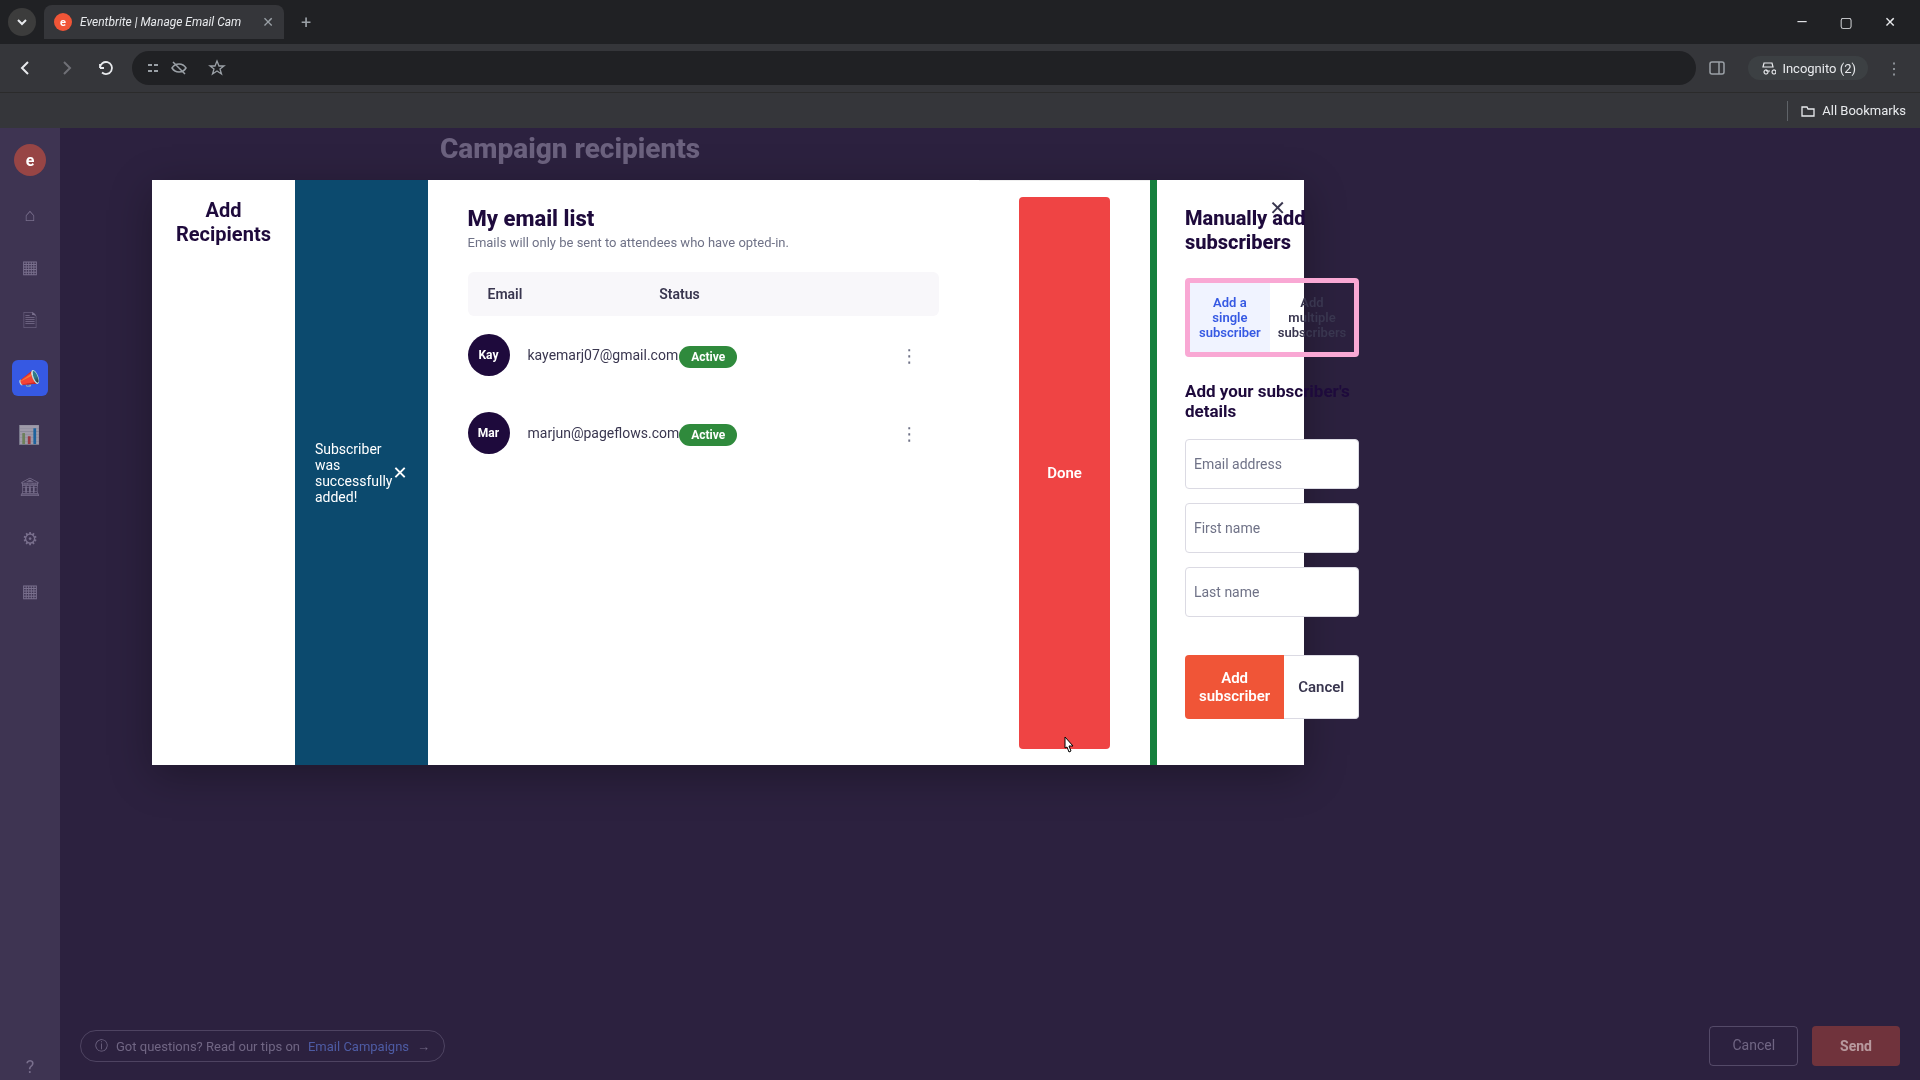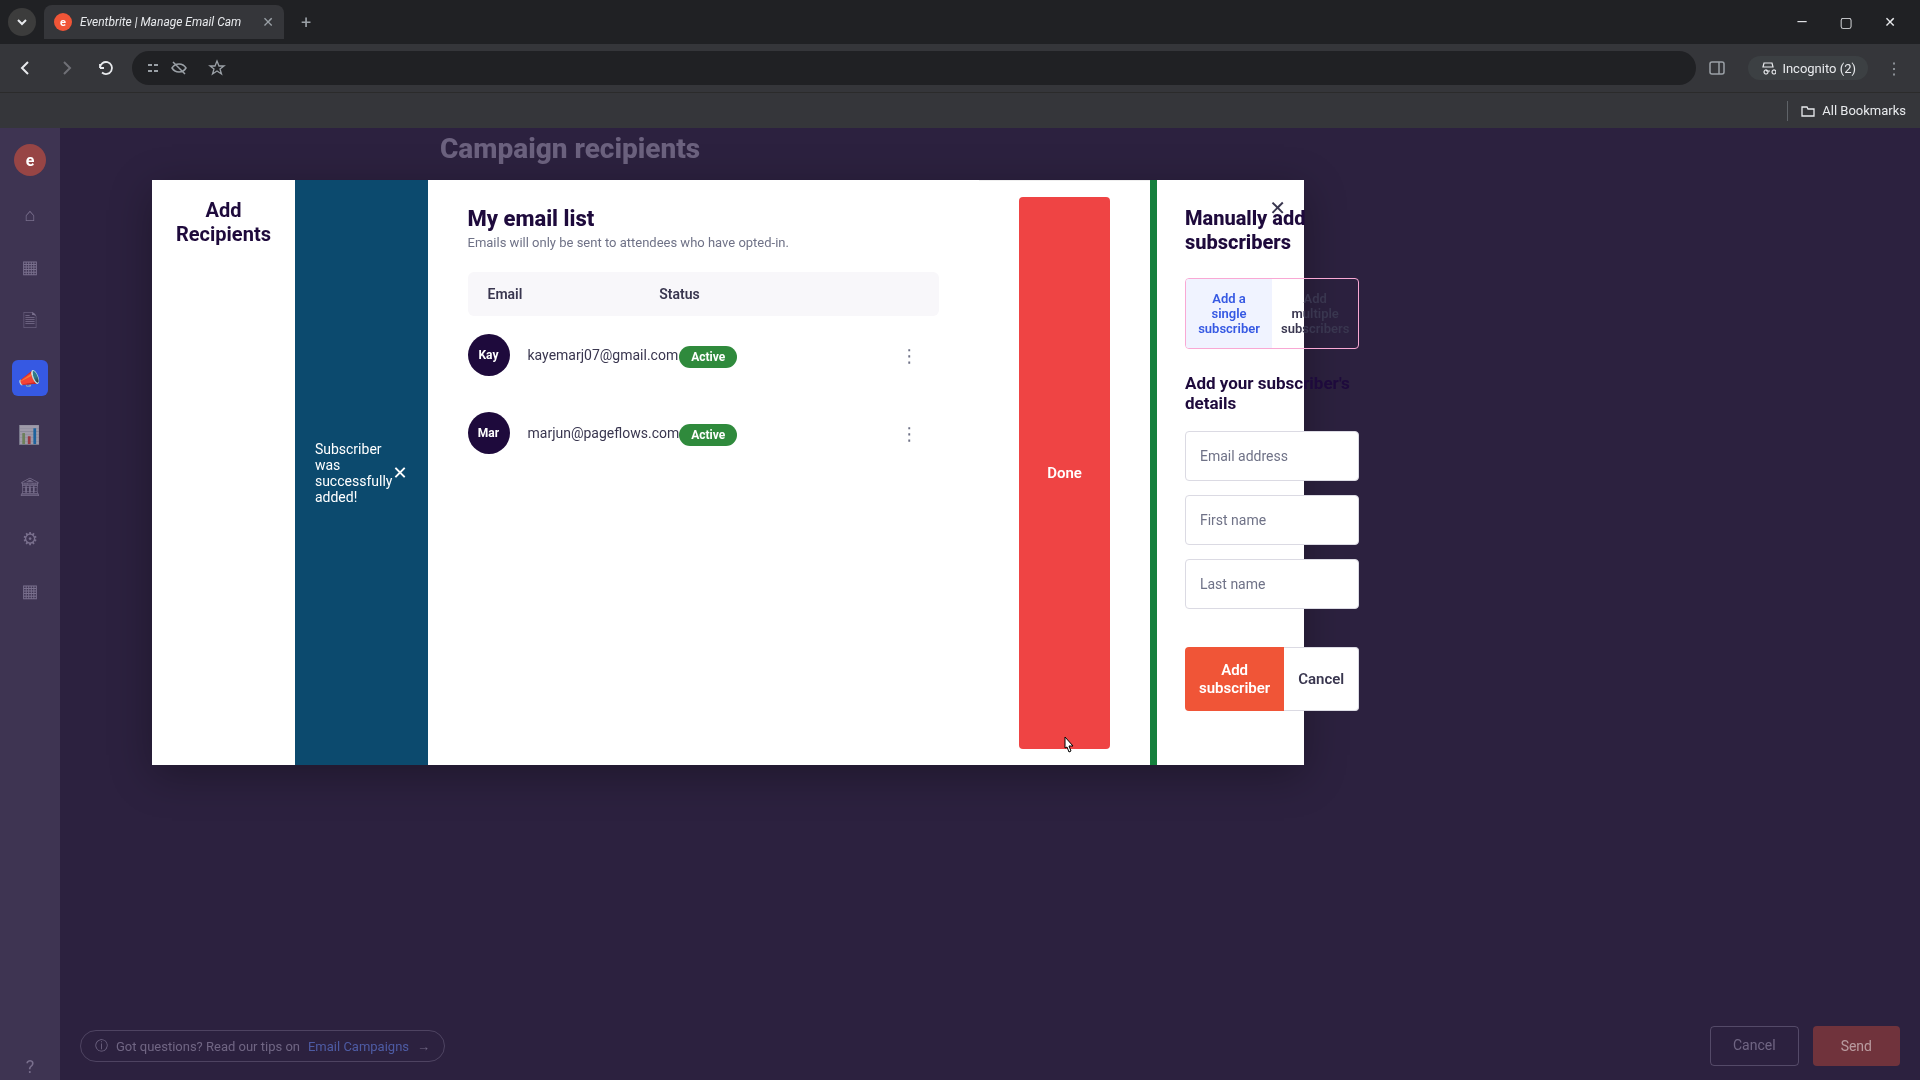--- a/index.html
+++ b/index.html
@@ -42,21 +42,21 @@
 .bg-nav-icon { width: 24px; height: 24px; color: rgba(180,170,200,0.5); font-size: 18px; text-align:center; }
 .bg-nav-icon.active { background: #3659e3; border-radius: 6px; padding: 6px; color: #fff; width:36px; height:36px; display:flex;align-items:center;justify-content:center; }
 
 .bg-header { position: absolute; top: 4px; left: 440px; color: rgba(230,220,245,0.35); font-size: 28px; font-weight: 800; }
 
 .bg-footer { position: absolute; bottom: 14px; left: 80px; right: 20px; display: flex; align-items: center; justify-content: space-between; }
 .bg-tip { display:flex; align-items:center; gap:8px; padding: 6px 14px; border:1px solid rgba(180,170,200,0.25); border-radius: 18px; color: rgba(180,170,200,0.5); font-size: 13px; }
 .bg-tip .link { color: rgba(100,130,230,0.6); }
 .bg-footer-buttons { display:flex; gap:14px; }
 .bg-cancel { padding: 10px 22px; border:1px solid rgba(180,170,200,0.3); border-radius:4px; color: rgba(180,170,200,0.5); font-size:14px; }
-.bg-send { padding: 12px 28px; background: rgba(240,85,55,0.35); border-radius:4px; color: rgba(255,255,255,0.5); font-size:14px; }
+.bg-send { padding: 12px 28px; background: rgba(240,85,55,0.35); border-radius:4px; color: rgba(255,255,255,0.5); font-size:14px;font-weight:bold; }
 
 
 .modal { position: absolute; top: 180px; left: 152px; width: 1152px; height: 585px; background: #fff; display: flex; box-shadow: 0 10px 40px rgba(0,0,0,0.3); }
 .modal-left { flex: 1; display: flex; flex-direction: row; border-right: 7px solid #15803d; }
 .modal-title-row { padding: 18px 24px 14px; }
 .modal-title { font-size: 20px; font-weight: 700; color: #1e0a3c; text-align: center; }
 .modal-close { position: absolute; top: 16px; right: 18px; font-size: 20px; color: #39364f; cursor: pointer; }
 
 .alert { background: #0c4a6e; color: #fff; padding: 14px 20px; display: flex; align-items: center; justify-content: space-between; font-size: 14px; }
 .alert-close { color: #fff; font-size: 18px; cursor: pointer; }
@@ -71,26 +71,26 @@
 .email { font-size: 14px; color: #39364f; }
 .badge { background: #2f8a3c; color: #fff; font-size: 12px; font-weight: 700; padding: 4px 12px; border-radius: 12px; width: fit-content; }
 .row-menu { color: #6f7287; font-size: 18px; text-align: center; cursor: pointer; }
 
 .modal-left-footer { border-top: 1px solid #eee; padding: 16px 40px; display: flex; justify-content: flex-end; position:relative; }
 .done-btn { background: #ef4444; color: #fff; border: none; padding: 12px 28px; font-size: 15px; font-weight: 600; border-radius: 4px; cursor: pointer; }
 .cursor-icon { position: absolute; right: 72px; bottom: 6px; font-size: 18px; color:#000; }
 
 .modal-right { width: 410px; padding: 26px 28px; display: flex; flex-direction: column; }
 .right-title { font-size: 20px; font-weight: 800; color: #1e0a3c; margin-bottom: 24px; }
-.tab-toggle { display: flex; border: 1px solid #f9a8d4; border-radius: 4px; overflow: hidden; margin-bottom: 24px; }
+.tab-toggle { display: flex; border: 5px solid #f9a8d4; border-radius: 4px; overflow: hidden; margin-bottom: 24px; }
 .tab-btn { flex: 1; padding: 12px 8px; text-align: center; font-size: 13px; font-weight: 600; cursor: pointer; }
 .tab-btn.active { background: #f0f3ff; color: #3659e3; }
 .tab-btn.inactive { color: #39364f; }
 .sub-heading { font-size: 17px; font-weight: 700; color: #1e0a3c; margin-bottom: 18px; }
-.input { width: 100%; border: 1px solid #dbdae3; border-radius: 4px; padding: 16px 14px; font-size: 14px; margin-bottom: 14px; color: #39364f; }
+.input { width: 100%; border: 1px solid #dbdae3; border-radius: 4px; padding: 16px 8px; font-size: 14px; margin-bottom: 14px; color: #39364f; }
 .input::placeholder { color: #6f7287; }
 .right-buttons { display: flex; gap: 0; margin-top: 24px; }
 .add-btn { flex: 1; background: #f05537; color: #fff; border: none; padding: 14px; font-size: 15px; font-weight: 600; border-radius: 4px 0 0 4px; cursor: pointer; }
 .cancel-btn { flex: 1; background: #fff; color: #39364f; border: 1px solid #dbdae3; border-left: none; padding: 14px; font-size: 15px; font-weight: 600; border-radius: 0 4px 4px 0; cursor: pointer; }
 
 svg { display: block; }
 </style>
 </head>
 <body>
 

